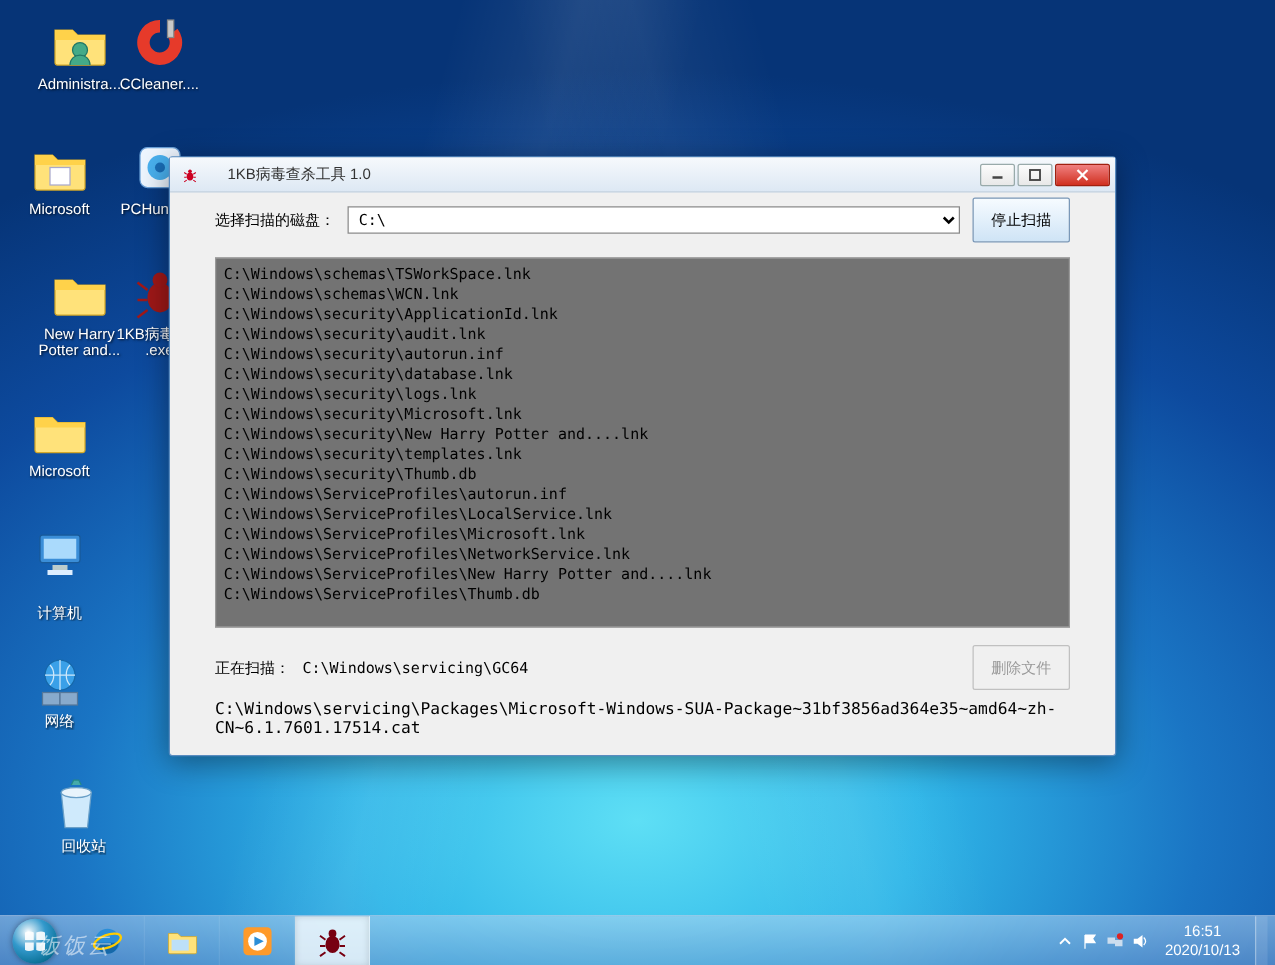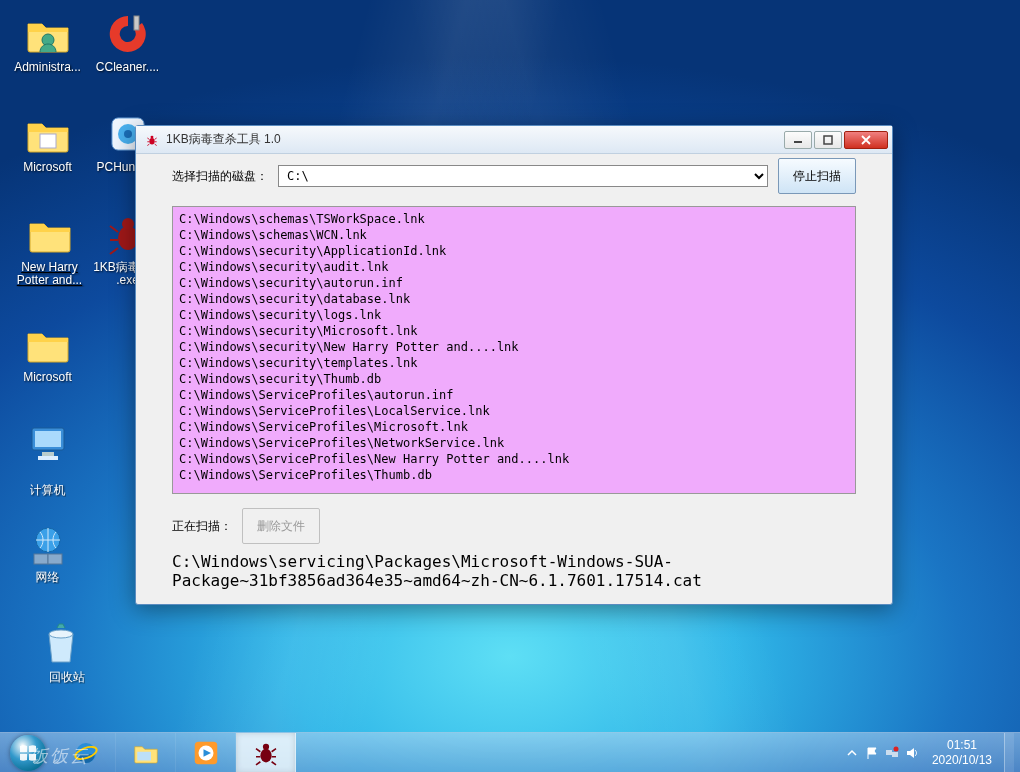--- a/index.html
+++ b/index.html
@@ -55,21 +55,21 @@
       display: flex;
       flex-direction: column;
     }
     .titlebar {
       height: 28px;
       background: linear-gradient(#f6f9fc, #dde8f4);
       border-bottom: 1px solid #c0d0e0;
       display: flex;
       align-items: center;
       padding: 0 4px 0 8px;
-      gap: 6px;
+      gap: 22px;
     }
     .titlebar-icon { width:16px; height:16px; display:flex;align-items:center;justify-content:center; color:#c00; font-weight:bold;}
     .titlebar-title { font-size: 12px; color: #333; flex: 1; }
     .win-btns { display: flex; gap: 2px; }
     .win-btn {
       width: 28px; height: 18px;
       border: 1px solid #9aa;
       border-radius: 2px;
       display:flex;align-items:center;justify-content:center;
       font-size:10px;
@@ -100,41 +100,41 @@
     }
     .btn.disabled {
       color: #999;
       background: #f0f0f0;
       border-color: #c0c0c0;
       cursor: default;
     }
     .scan-list {
       flex: 1;
       border: 1px solid #999;
-      background: #f0abfc;
+      background: #737373;
       font-family: "SimSun","NSimSun", monospace;
       font-size: 12px;
       line-height: 16px;
       padding: 4px 6px;
       overflow-y: scroll;
       white-space: pre;
     }
     .bottom-row {
       margin-top: 14px;
       display:flex;
       align-items:center;
       gap: 10px;
       font-size: 12px;
     }
     .bottom-row .status-label { }
     .bottom-row .status-path { font-family:"SimSun",monospace; flex:1; }
     .detail-path {
       margin-top: 8px;
       font-family:"SimSun","NSimSun",monospace;
-      font-size: 16px;
+      font-size: 13px;
     }
     
     .taskbar {
       position: absolute;
       left: 0; right: 0; bottom: 0;
       height: 40px;
       background: linear-gradient(rgba(180,210,240,0.55), rgba(120,160,210,0.55));
       border-top: 1px solid rgba(255,255,255,0.3);
       display:flex;
       backdrop-filter: blur(2px);
@@ -180,21 +180,21 @@
     .show-desktop { width:10px; height:40px; border-left:1px solid rgba(255,255,255,0.35); cursor:pointer; background:rgba(255,255,255,0.1);}
     ::-webkit-scrollbar { width: 16px; }
     ::-webkit-scrollbar-track { background: #f0f0f0; border-left:1px solid #ddd;}
     ::-webkit-scrollbar-thumb { background: #c8c8c8; border:1px solid #aaa; border-radius:2px;}
   </style>
 </head>
 <body>
 
 <div class="desktop-bg"></div>
 
-<div class="desktop-icon" style="left:10px; top:10px;">
+<div class="desktop-icon" style="left:26px; top:10px;">
   <span class="di-icon">
     <svg width="48" height="48" viewBox="0 0 48 48">
         <path d="M4 14h14l4 4h22v22a2 2 0 0 1-2 2H6a2 2 0 0 1-2-2z" fill="#ffe27a" stroke="#d4a828"></path>
         <path d="M4 14h14l4 4h22v4H4z" fill="#ffd24a"></path>
         <circle cx="24" cy="30" r="6" fill="#4a8" stroke="#276"></circle>
         <path d="M16 42c0-5 4-8 8-8s8 3 8 8" fill="#4a8" stroke="#276"></path>
       </svg>
   </span>
   <span class="di-label">Administra...</span>
 </div>
@@ -224,21 +224,21 @@
   <span class="di-icon">
     <svg width="48" height="48" viewBox="0 0 48 48">
         <rect x="8" y="8" width="32" height="32" rx="6" fill="#eef6ff" stroke="#6aa0d8"></rect>
         <circle cx="24" cy="24" r="10" fill="#49b1f0"></circle>
         <circle cx="24" cy="24" r="4" fill="#1a6eb8"></circle>
       </svg>
   </span>
   <span class="di-label">PCHunter...</span>
 </div>
 
-<div class="desktop-icon" style="left:12px; top:210px;text-decoration:underline;">
+<div class="desktop-icon" style="left:26px; top:210px;">
   <span class="di-icon">
     <svg width="48" height="48" viewBox="0 0 48 48">
         <path d="M4 14h14l4 4h22v22a2 2 0 0 1-2 2H6a2 2 0 0 1-2-2z" fill="#ffe27a" stroke="#d4a828"></path>
         <path d="M4 14h14l4 4h22v4H4z" fill="#ffd24a"></path>
       </svg>
   </span>
   <span class="di-label">New Harry Potter and...</span>
 </div>
 
 <div class="desktop-icon" style="left:90px; top:210px;">
@@ -345,20 +345,21 @@
 C:\Windows\security\templates.lnk
 C:\Windows\security\Thumb.db
 C:\Windows\ServiceProfiles\autorun.inf
 C:\Windows\ServiceProfiles\LocalService.lnk
 C:\Windows\ServiceProfiles\Microsoft.lnk
 C:\Windows\ServiceProfiles\NetworkService.lnk
 C:\Windows\ServiceProfiles\New Harry Potter and....lnk
 C:\Windows\ServiceProfiles\Thumb.db</div>
     <div class="bottom-row">
       <span class="status-label">正在扫描：</span>
+      <span class="status-path">C:\Windows\servicing\GC64</span>
       <button class="btn disabled">删除文件</button>
     </div>
     <div class="detail-path">C:\Windows\servicing\Packages\Microsoft-Windows-SUA-Package~31bf3856ad364e35~amd64~zh-CN~6.1.7601.17514.cat</div>
   </div>
 </div>
 
 <div class="taskbar">
   <span class="watermark">饭饭云</span>
   <div class="start-btn">
     <div class="start-orb">
@@ -416,18 +417,18 @@
           </svg>
         </span>
       <span class="tray-icon">
           <svg width="14" height="14">
             <path d="M2 5h3l4-3v10l-4-3H2z" fill="#fff"></path>
             <path d="M10 4c2 2 2 4 0 6" stroke="#fff" fill="none"></path>
           </svg>
         </span>
     </div>
     <div class="clock">
-      <div>01:51</div>
+      <div>16:51</div>
       <div>2020/10/13</div>
     </div>
     <div class="show-desktop"></div>
   </div>
 </div>
 
 </body></html>

